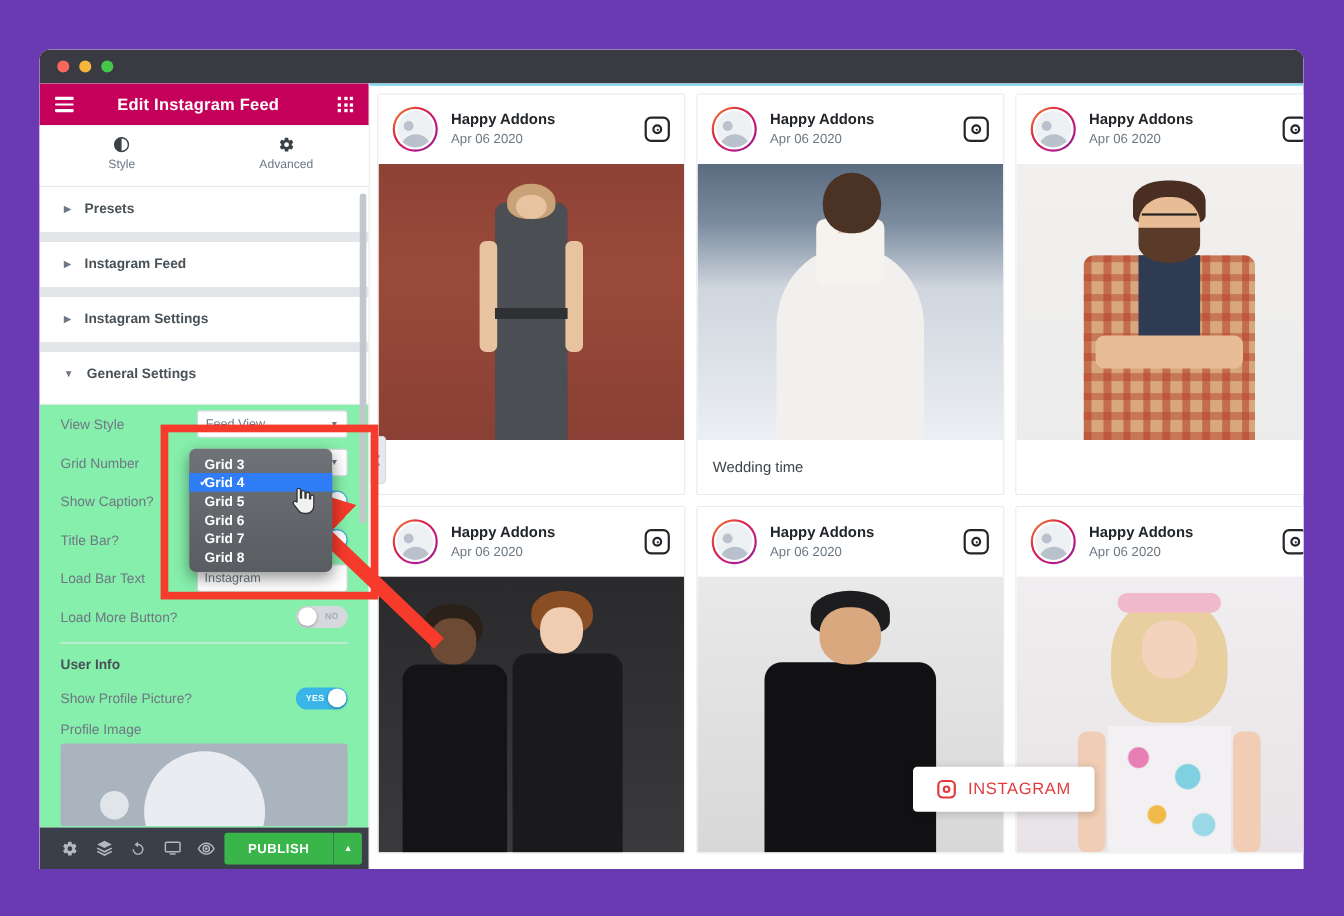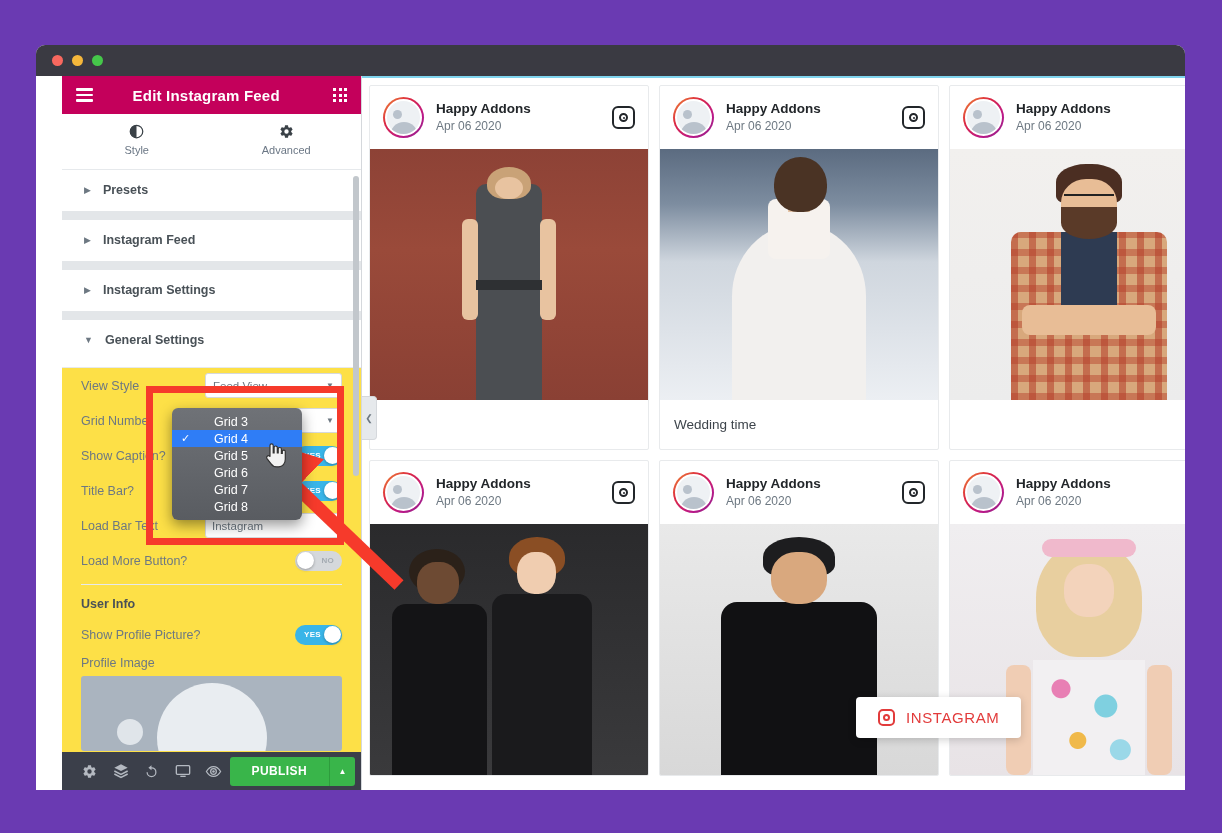--- a/index.html
+++ b/index.html
@@ -23,21 +23,21 @@
     height: 31px;
     background: #3a3a42;
     display: flex; align-items: center;
     padding-left: 16px; gap: 9px;
   }
   .dot { width: 11px; height: 11px; border-radius: 50%; }
   .dot.red { background: #f8685f; }
   .dot.yellow { background: #f5b73b; }
   .dot.green { background: #45c74a; }
 
-  .win-body { display: flex; height: 714px; margin-left: 26px; }
+  .win-body { display: flex; height: 714px; }
 
   
   .panel {
     width: 300px; flex: 0 0 300px;
     background: #ffffff;
     position: relative;
     display: flex; flex-direction: column;
     border-right: 1px solid #d5d8dc;
   }
   .panel-header {
@@ -88,21 +88,21 @@
   .sep { height: 9px; background: #e3e6e9; }
   .section-head {
     height: 41px; display: flex; align-items: center;
     padding-left: 22px; gap: 12px;
     background: #fff; cursor: pointer;
     border-bottom: 1px solid transparent;
   }
   .section-head .caret { color: #6d7882; font-size: 9px; line-height: 1; }
   .section-head .label { font-size: 12.5px; font-weight: bold; color: #495157; }
 
-  .ctrl-area { padding: 0 19px 5px 19px; background: #fde047; }
+  .ctrl-area { padding: 0 19px 5px 19px; background: #86efac; }
   .ctrl-row {
     display: flex; align-items: center; justify-content: space-between;
     min-height: 35px; padding: 4px 0;
   }
   .ctrl-label { font-size: 12.5px; color: #6d7882; }
   select.sel, input.txt {
     width: 137px; height: 25px;
     border: 1px solid #d5d8dc; border-radius: 3px;
     background: #fff; color: #6d7882;
     font-size: 11.5px; font-family: "Liberation Sans", sans-serif;
@@ -350,22 +350,22 @@
     position: absolute; left: 172px; top: 408px;
     width: 130px;
     background: linear-gradient(180deg,#6f7277 0%,#595c61 100%);
     border-radius: 6px;
     box-shadow: 0 5px 14px rgba(0,0,0,.42);
     padding: 5px 0;
     z-index: 55;
   }
   .dd-item {
     height: 17px; display: flex; align-items: center;
-    padding-left: 42px;
-    font-size: 12.5px; font-weight: normal; color: #fff;
+    padding-left: 14px;
+    font-size: 12.5px; font-weight: bold; color: #fff;
     position: relative; cursor: pointer; text-align: right;
   }
   .dd-item.selected { background: #2f7df6; }
   .dd-item .check {
     position: absolute; left: 9px; font-size: 11px; color: #fff;
   }
   .cursor-hand {
     position: absolute; left: 264px; top: 443px;
     z-index: 60; pointer-events: none;
   }

